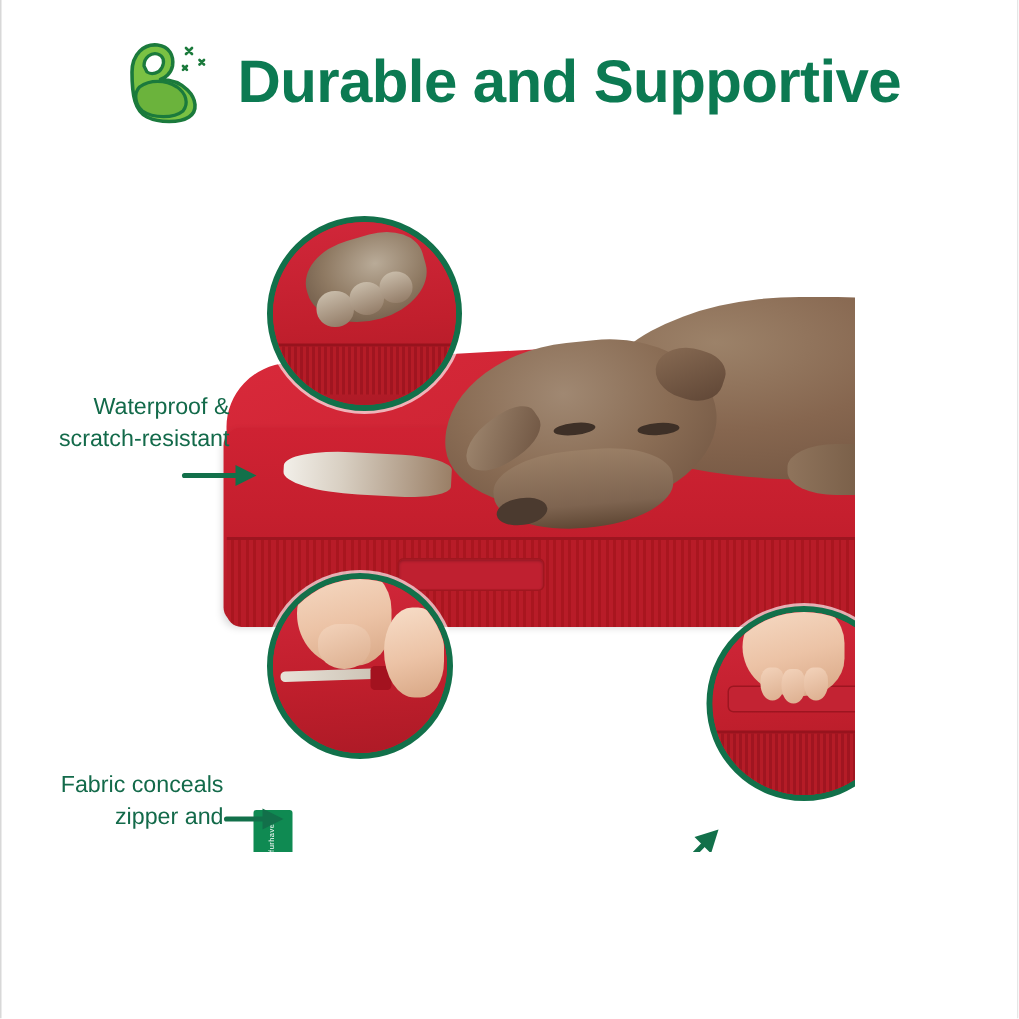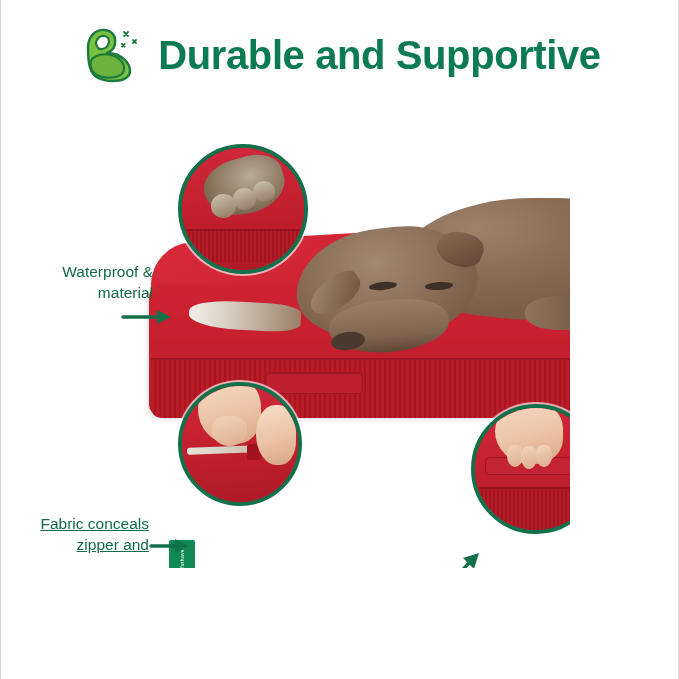--- a/index.html
+++ b/index.html
@@ -292,21 +292,21 @@
 
   
   .callout {
     position: absolute;
     color: #136a4a;
     font-size: 15.5px;
     line-height: 1.33;
     font-weight: normal;
   }
   #callout-waterproof { left: 12px; top: 152px; width: 140px; text-align: right; }
-  #callout-zipper { left: 8px; top: 404px; width: 140px; text-align: right; text-decoration: underline; }
+  #callout-zipper { left: 8px; top: 404px; width: 140px; text-align: right; }
   #callout-handle { left: 312px; top: 455px; width: 128px; text-align: center; }
 
   .arrow { position: absolute; }
   #arrow-waterproof { left: 120px; top: 198px; }
   #arrow-zipper { left: 148px; top: 427px; }
   #arrow-handle { left: 438px; top: 438px; }
 
   
   #banner {
     position: absolute;
@@ -393,21 +393,21 @@
       <div class="zc-handle-strap"></div>
       <div class="zc-hand" style="left:16%;top:-6%;width:56%;height:52%;"></div>
       <div class="zc-finger" style="left:26%;top:30%;width:13%;height:18%;"></div>
       <div class="zc-finger" style="left:38%;top:31%;width:13%;height:19%;"></div>
       <div class="zc-finger" style="left:50%;top:30%;width:13%;height:18%;"></div>
       <div class="zc-seam" style="bottom:0%;height:34%;"></div>
     </div>
 
     <div class="callout" id="callout-waterproof">
       <div>Waterproof &amp;</div>
-      <div>material</div>
+      <div>scratch-resistant</div>
     </div>
     <svg class="arrow" id="arrow-waterproof" width="54" height="18" viewBox="0 0 54 18">
       <path d="M2 9 H40" stroke="#12704a" stroke-width="3.4" stroke-linecap="round"></path>
       <path d="M36 2 L50 9 L36 16 Z" fill="#12704a"></path>
     </svg>
 
     <div class="callout" id="callout-zipper">
       <div>Fabric conceals</div>
       <div>zipper and</div>
     </div>

